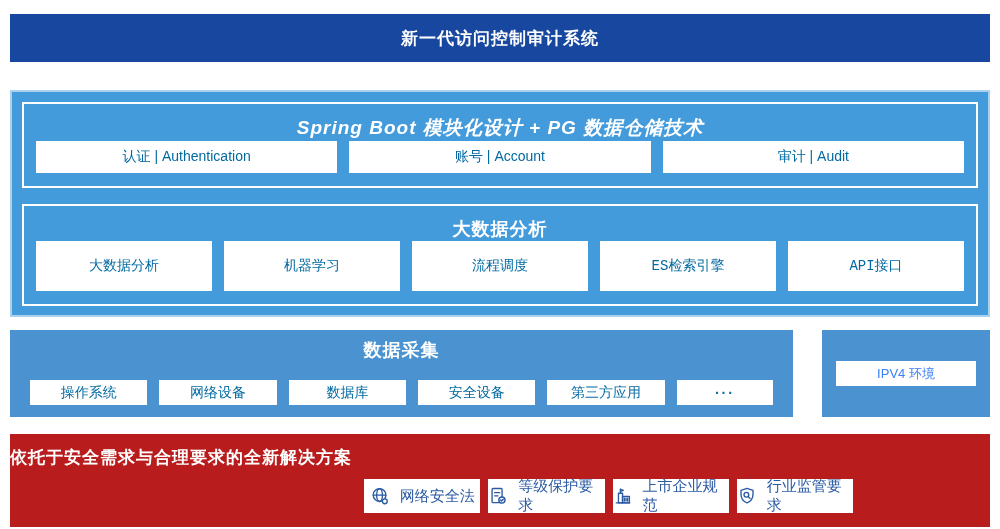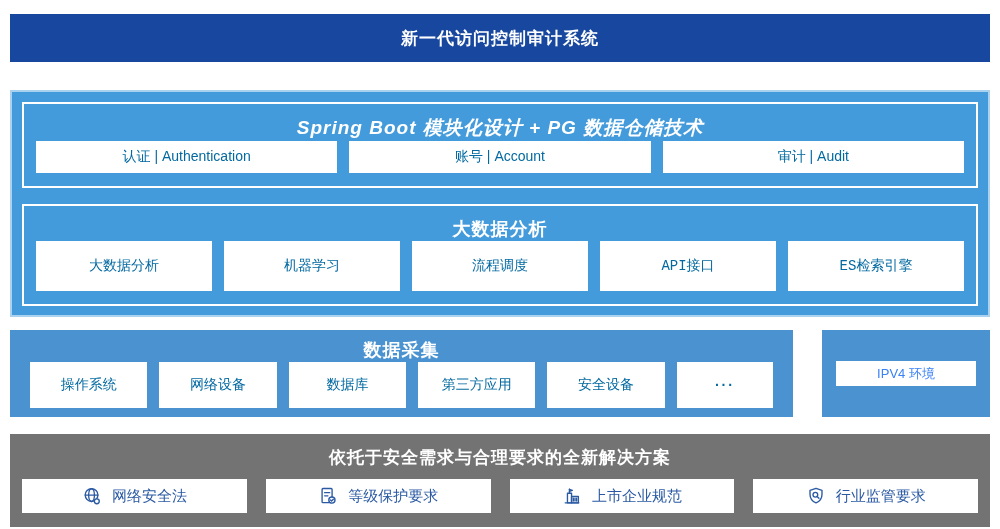--- a/index.html
+++ b/index.html
@@ -66,47 +66,47 @@
   .collection {
     flex: 1;
     background: #4a93d0;
     display: flex; flex-direction: column;
   }
   .collection .frame-title {
     color:#ffffff; font-weight: bold; font-size: 18px; text-align:center;
     padding-top: 8px; letter-spacing: 1px;
   }
   .collection .box-row { padding: 0 20px; margin: auto 0 12px 0; }
-  .collection .wbox { height: 46px; }
+  .collection .wbox { height: 25px; }
   .wbox.ellipsis { flex: 0.82; font-weight: bold; letter-spacing: 2px; }
 
   .env-panel {
     flex: none; width: 168px;
     background: #4a93d0;
     display: flex; flex-direction: column; justify-content: center;
     gap: 9px; padding: 0 14px;
   }
   .env-box {
     height: 25px; background: #ffffff;
     display: flex; align-items: center; justify-content: center;
     color: #3b82f6; font-size: 13px;
   }
 
   
   .solution {
     flex: none; height: 93px;
     margin-top: 17px;
-    background: #737373;
-    display: flex; flex-direction: column;
+    background: #b91c1c;
+    display: flex; 
   }
   .solution .frame-title {
     color: #ffffff; font-weight: bold; font-size: 17px; text-align: center;
     padding-top: 12px; letter-spacing: 1px;
   }
-  .solution .box-row { gap: 19px; margin: auto 0 14px 0; }
+  .solution .box-row { gap: 8px; margin: auto 0 14px 0; }
   .solution .wbox {
     height: 34px; color: #2b5aa3; font-size: 15px; gap: 10px;
   }
   .icon { width: 20px; height: 20px; flex: none; display: inline-flex; }
   .icon svg { width: 20px; height: 20px; stroke: #2b5aa3; fill: none;
               stroke-width: 1.5; stroke-linecap: round; stroke-linejoin: round; }
 </style>
 </head>
 <body>
 
@@ -126,37 +126,37 @@
         <div class="wbox">审计 | Audit</div>
       </div>
     </div>
 
     <div class="inner-frame inner-analysis">
       <div class="frame-title plain">大数据分析</div>
       <div class="box-row">
         <div class="wbox">大数据分析</div>
         <div class="wbox">机器学习</div>
         <div class="wbox">流程调度</div>
+        <div class="wbox">ES检索引擎</div>
         <div class="wbox">API接口</div>
-        <div class="wbox">ES检索引擎</div>
       </div>
     </div>
 
   </div>
 
   <div class="collection-row">
 
     <div class="collection">
       <div class="frame-title">数据采集</div>
       <div class="box-row">
         <div class="wbox">操作系统</div>
         <div class="wbox">网络设备</div>
         <div class="wbox">数据库</div>
+        <div class="wbox">安全设备</div>
         <div class="wbox">第三方应用</div>
-        <div class="wbox">安全设备</div>
         <div class="wbox ellipsis">···</div>
       </div>
     </div>
 
     <div class="env-panel">
       <div class="env-box">IPV4 环境</div>
     </div>
 
   </div>
 

